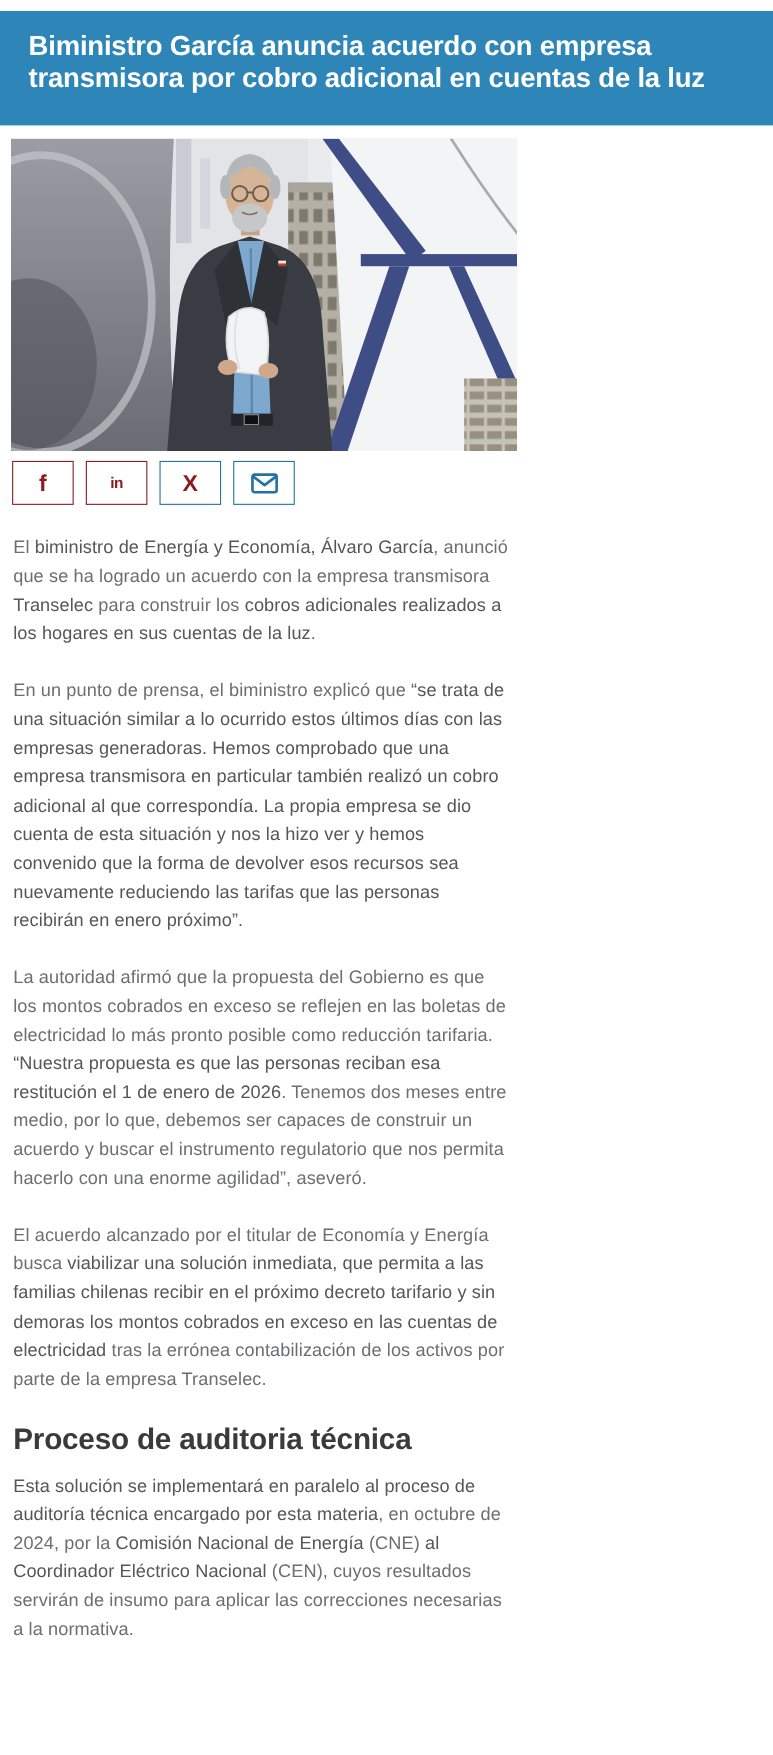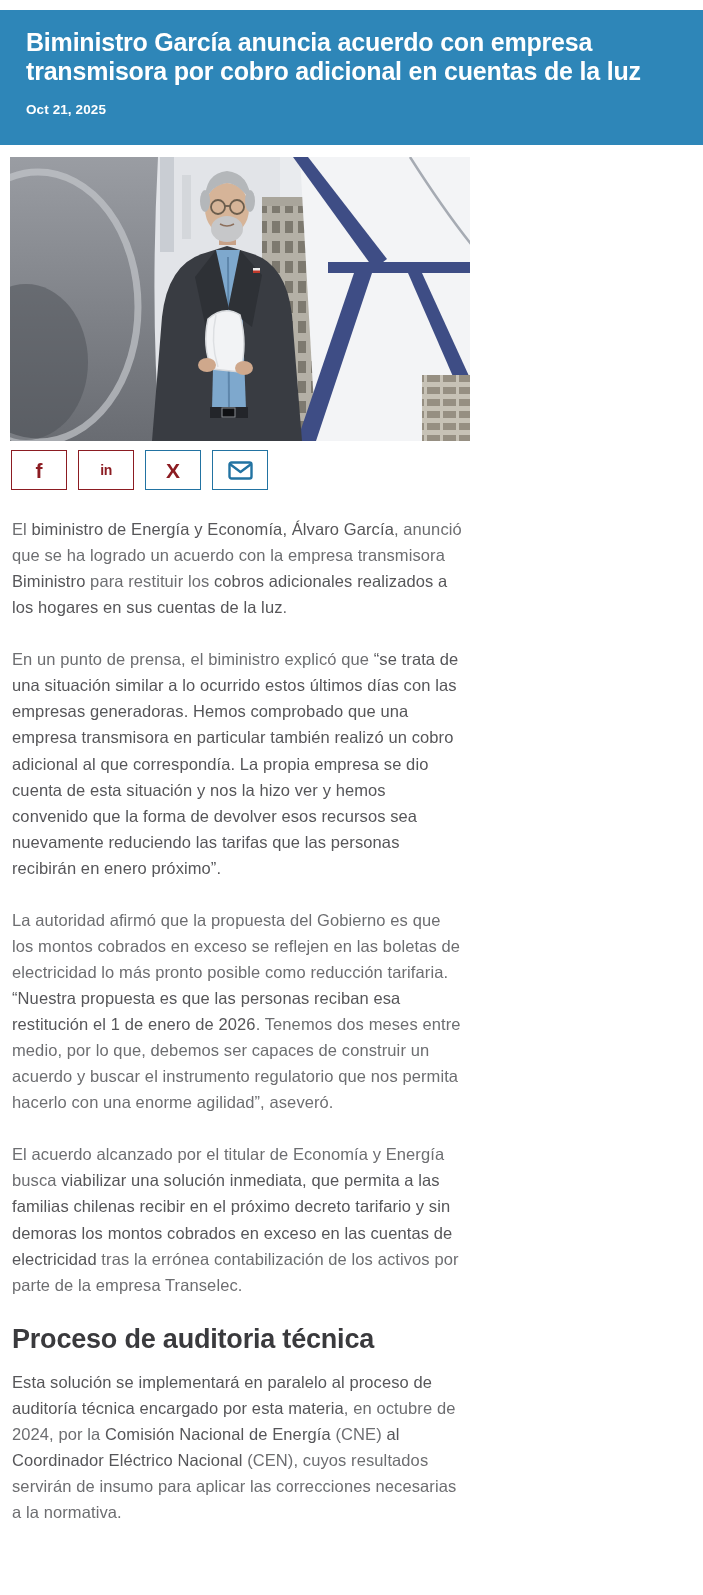--- a/index.html
+++ b/index.html
@@ -110,21 +110,20 @@
     letter-spacing:-0.2px;
   }
 </style>
 </head>
 <body>
 
 <div class="page">
 
   <header class="hero-header">
     <h1 class="hero-title">Biministro García anuncia acuerdo con empresa transmisora por cobro adicional en cuentas de la luz</h1>
-    <div class="hero-date">Oct 21, 2025</div>
   </header>
 
   <div class="photo-wrap" role="img" aria-label="Biministro Álvaro García sosteniendo papeles frente a edificios y carpa azul">
     <svg viewBox="0 0 460 284" preserveAspectRatio="none">
       <defs>
         <linearGradient id="scr" x1="0" y1="0" x2="0" y2="1">
           <stop offset="0" stop-color="#9a9da3"></stop>
           <stop offset="1" stop-color="#696c72"></stop>
         </linearGradient>
         <pattern id="win" width="13" height="20" patternUnits="userSpaceOnUse">
@@ -191,21 +190,21 @@
     </button>
     <button class="share-btn blue-border" aria-label="email">
       <svg width="25" height="19" viewBox="0 0 25 19">
         <rect x="1.5" y="1.5" width="22" height="16" rx="2" fill="none" stroke="#2273a2" stroke-width="2.4"></rect>
         <path d="M2.5,3.5 L12.5,11 L22.5,3.5" fill="none" stroke="#2273a2" stroke-width="2.4" stroke-linecap="round" stroke-linejoin="round"></path>
       </svg>
     </button>
   </div>
 
   <article class="article-body">
-      <p class="article-p"><span>El </span><span class="seg-b">biministro de Energía y Economía, Álvaro García</span><span>, anunció que se ha logrado un acuerdo con la empresa transmisora </span><span class="seg-b">Biministro</span><span> para restituir los </span><span class="seg-b">cobros adicionales realizados a los hogares en sus cuentas de la luz</span><span>.</span></p>
+      <p class="article-p"><span>El </span><span class="seg-b">biministro de Energía y Economía, Álvaro García</span><span>, anunció que se ha logrado un acuerdo con la empresa transmisora </span><span class="seg-b">Transelec</span><span> para construir los </span><span class="seg-b">cobros adicionales realizados a los hogares en sus cuentas de la luz</span><span>.</span></p>
       <p class="article-p"><span>En un punto de prensa, el biministro explicó que </span><span class="seg-b">“se trata de una situación similar a lo ocurrido estos últimos días con las empresas generadoras. Hemos comprobado que una empresa transmisora en particular también realizó un cobro adicional al que correspondía. La propia empresa se dio cuenta de esta situación y nos la hizo ver y hemos convenido que la forma de devolver esos recursos sea nuevamente reduciendo las tarifas que las personas recibirán en enero próximo”.</span></p>
       <p class="article-p"><span>La autoridad afirmó que la propuesta del Gobierno es que los montos cobrados en exceso se reflejen en las boletas de electricidad lo más pronto posible como reducción tarifaria. </span><span class="seg-b">“Nuestra propuesta es que las personas reciban esa restitución el 1 de enero de 2026</span><span>. Tenemos dos meses entre medio, por lo que, debemos ser capaces de construir un acuerdo y buscar el instrumento regulatorio que nos permita hacerlo con una enorme agilidad”, aseveró.</span></p>
       <p class="article-p"><span>El acuerdo alcanzado por el titular de Economía y Energía busca </span><span class="seg-b">viabilizar una solución inmediata, que permita a las familias chilenas recibir en el próximo decreto tarifario y sin demoras los montos cobrados en exceso en las cuentas de electricidad</span><span> tras la errónea contabilización de los activos por parte de la empresa Transelec.</span></p>
       <h2 class="article-h2">Proceso de auditoria técnica</h2>
       <p class="article-p"><span class="seg-b">Esta solución se implementará en paralelo al proceso de auditoría técnica encargado por esta materia</span><span>, en octubre de 2024, por la </span><span class="seg-b">Comisión Nacional de Energía</span><span> (CNE) </span><span class="seg-b">al Coordinador Eléctrico Nacional</span><span> (CEN), cuyos resultados servirán de insumo para aplicar las correcciones necesarias a la normativa.</span></p>
     </article>
 
 </div>
 
 </body></html>

